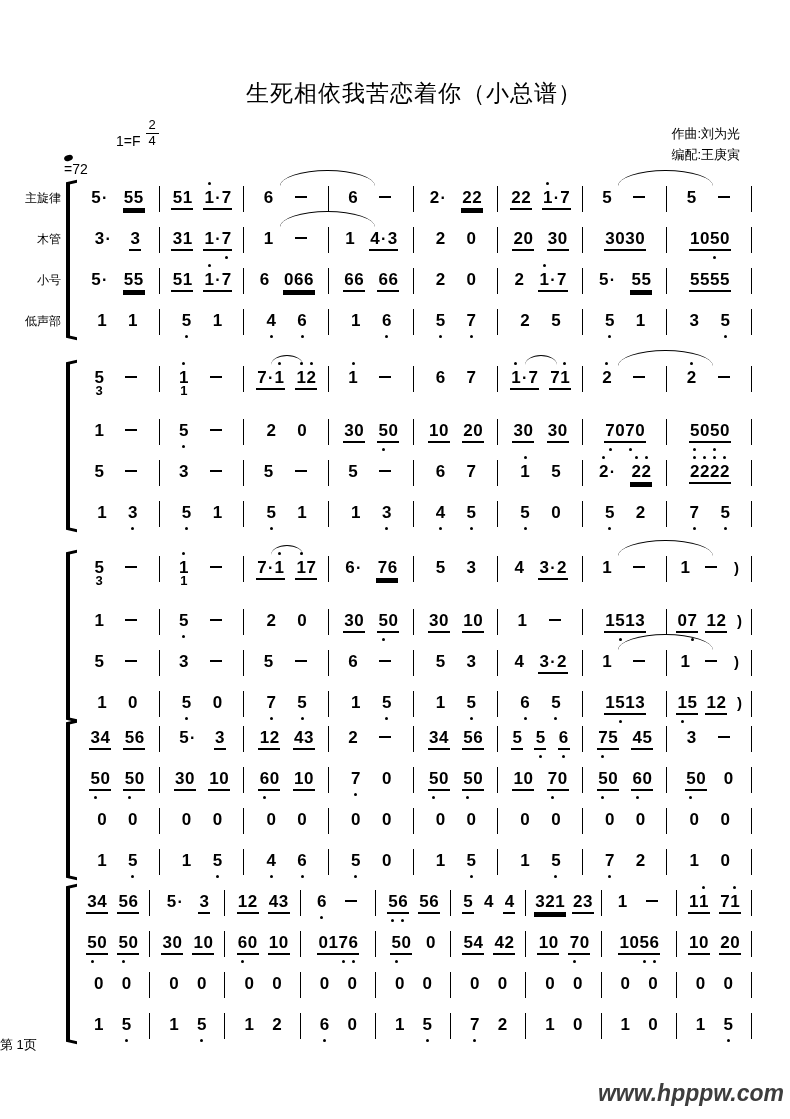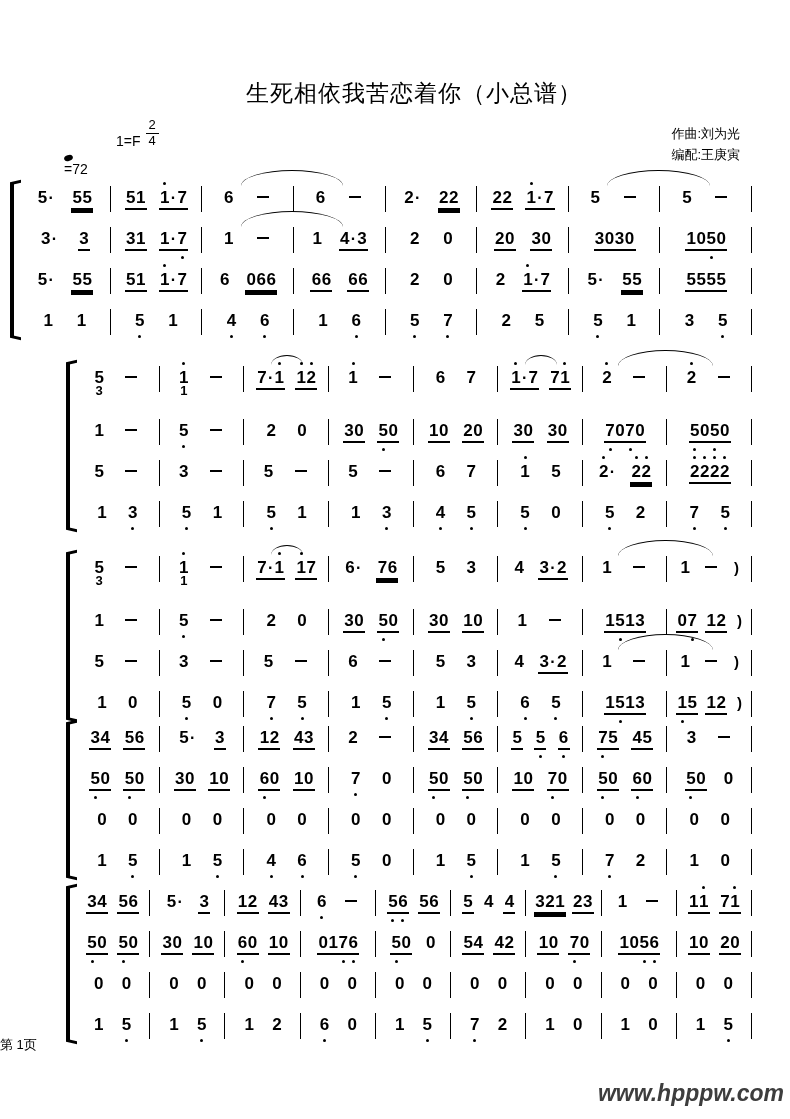--- a/index.html
+++ b/index.html
@@ -73,20 +73,26 @@
   </span>
 </div>
 
 <div class="tempo">
   <span class="notehead"></span>
   <span>=72</span>
 </div>
 
 <div id="score">
     <div class="system" style="top: 178px;">
+      <div class="labels">
+        <div class="plabel">主旋律</div>
+        <div class="plabel">木管</div>
+        <div class="plabel">小号</div>
+        <div class="plabel">低声部</div>
+      </div>
       <div class="bracket"></div>
       <div class="rows">
         <div class="srow">
           <div class="measure">
             <span class="grp">
               <span class="nt">5</span>
               <span class="aug">·</span>
             </span>
             <span class="grp u2">
               <span class="nt">5</span>

